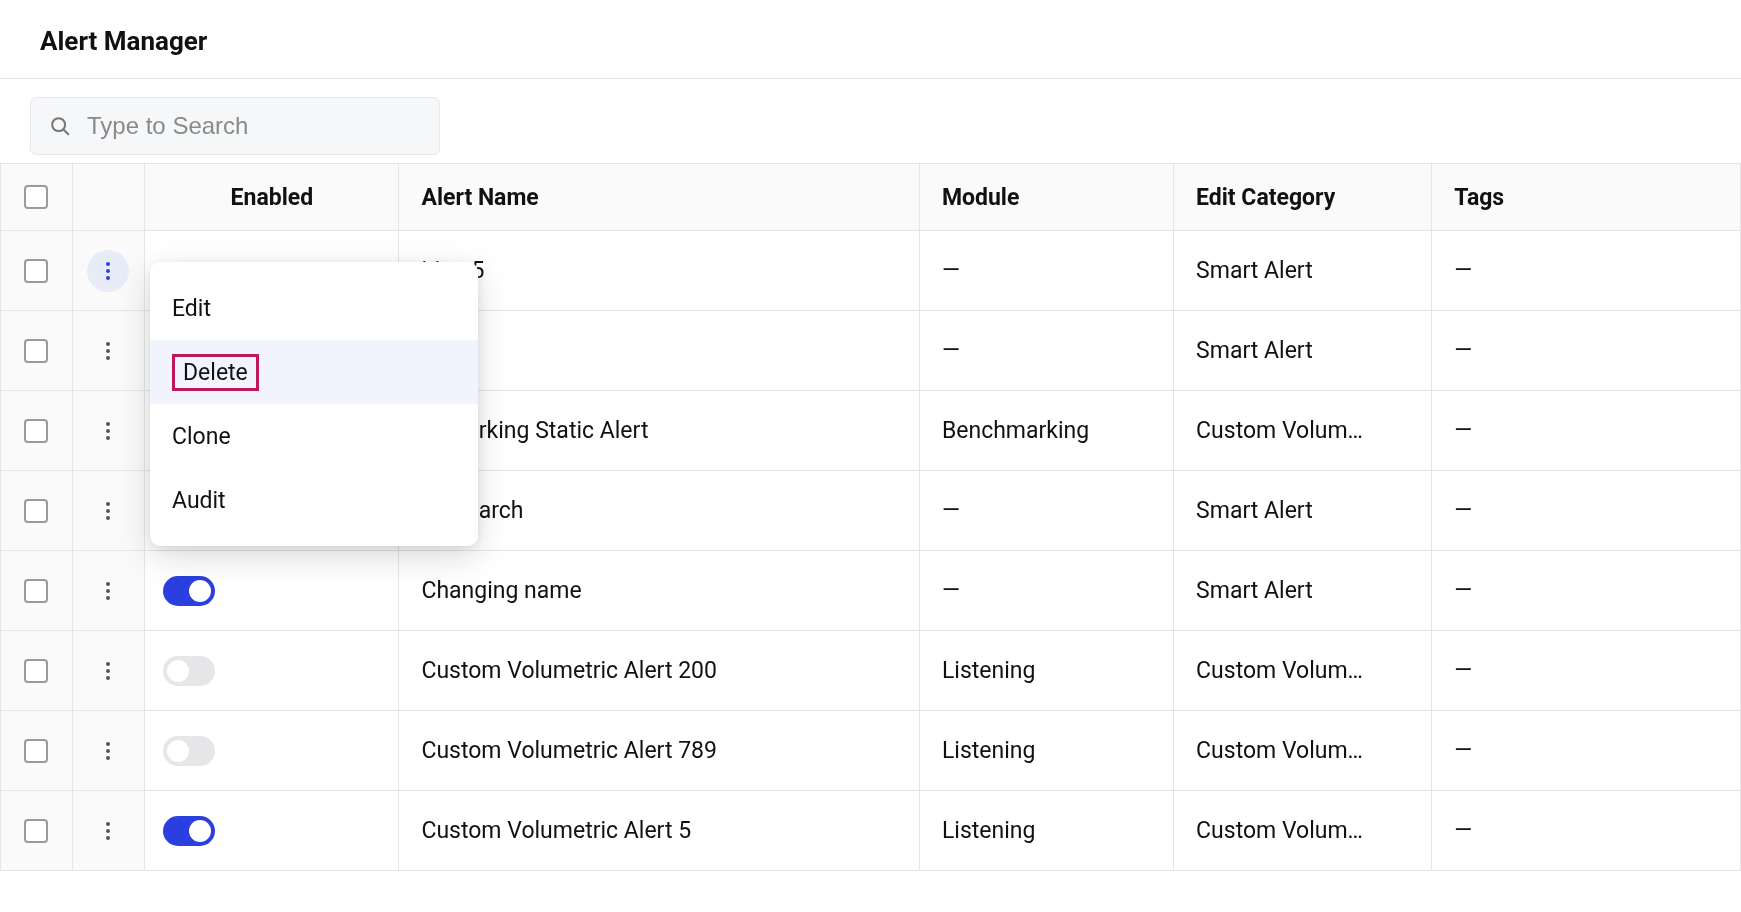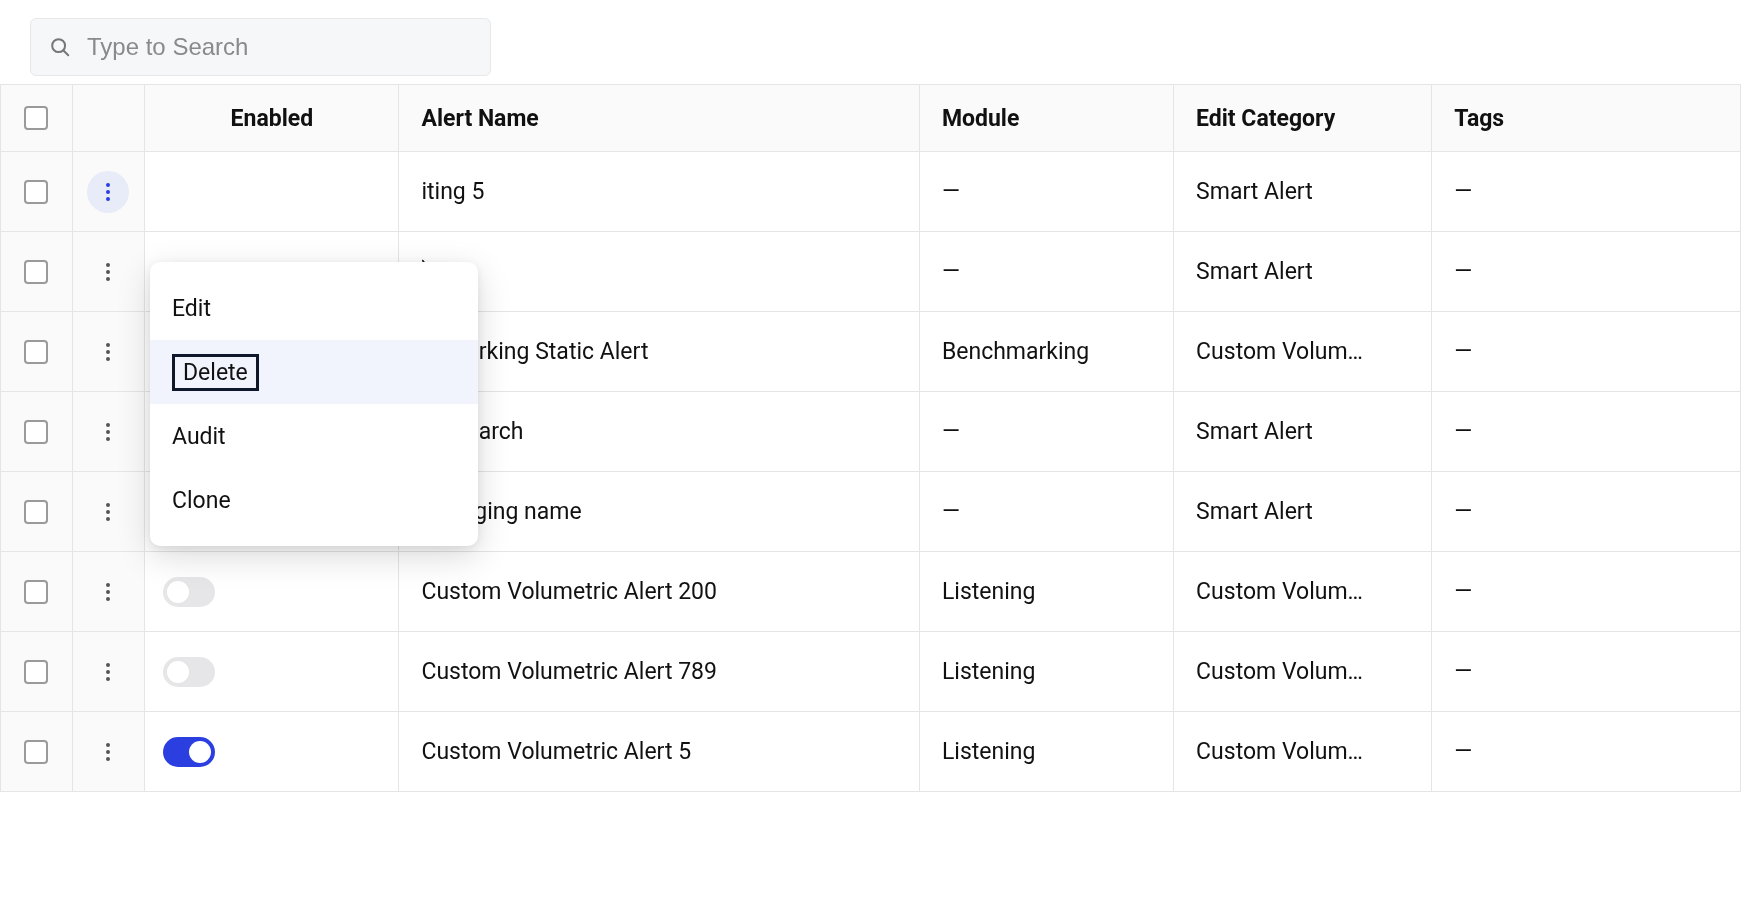--- a/index.html
+++ b/index.html
@@ -27,21 +27,21 @@
     font-weight: 700;
     margin: 0;
   }
 
   .search-wrap {
     padding: 18px 30px 4px 30px;
   }
   .search-box {
     display: flex;
     align-items: center;
-    width: 461px;
+    width: 410px;
     height: 58px;
     background: #f6f7f9;
     border: 1px solid #e8e8ea;
     border-radius: 6px;
     padding: 0 18px;
   }
   .search-icon svg { display: block; }
   .search-input {
     border: none;
     outline: none;
@@ -171,29 +171,32 @@
     height: 64px;
     display: flex;
     align-items: center;
     padding: 0 22px;
     font-size: 23px;
     color: #111;
     cursor: pointer;
   }
   .context-item.highlight { background: #f1f3fd; }
   .context-item .hl-box {
-    border: 3px solid #0f172a;
+    border: 3px solid #be185d;
     padding: 2px 8px;
   }
 </style>
 </head>
 <body>
 
 <div class="page">
 
+  <div class="page-header">
+    <h1 class="page-title">Alert Manager</h1>
+  </div>
 
   <div class="search-wrap">
     <div class="search-box">
       <span class="search-icon">
         <svg width="22" height="22" viewBox="0 0 24 24" fill="none" stroke="#777" stroke-width="2.2" stroke-linecap="round">
           <circle cx="10.5" cy="10.5" r="7"></circle>
           <line x1="21" y1="21" x2="16" y2="16"></line>
         </svg>
       </span>
       <input class="search-input" type="text" placeholder="Type to Search" style="">
@@ -594,20 +597,20 @@
   </table>
 
   <div class="context-menu" id="context-menu">
       <div class="context-item">
         <span>Edit</span>
       </div>
       <div class="context-item highlight">
         <span class="hl-box">Delete</span>
       </div>
       <div class="context-item">
+        <span>Clone</span>
+      </div>
+      <div class="context-item">
         <span>Audit</span>
       </div>
-      <div class="context-item">
-        <span>Clone</span>
-      </div>
     </div>
 
 </div>
 
 </body></html>

